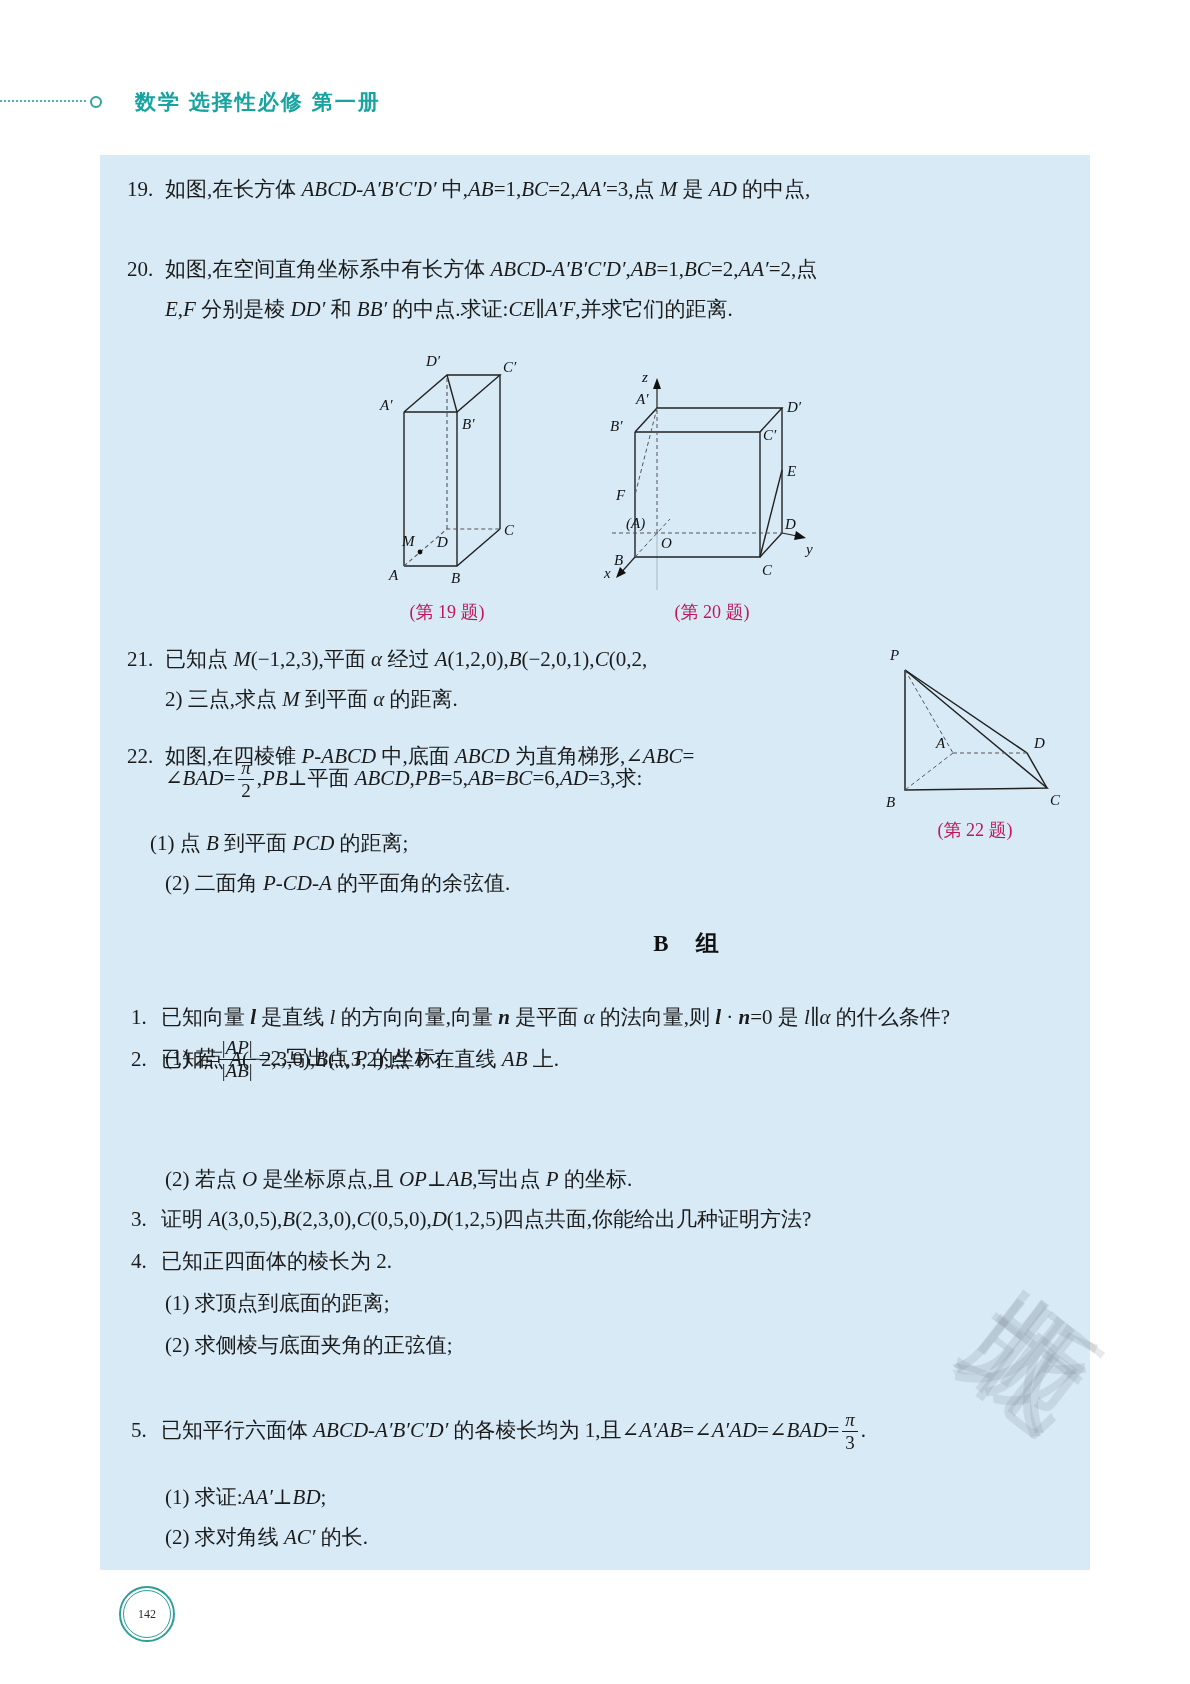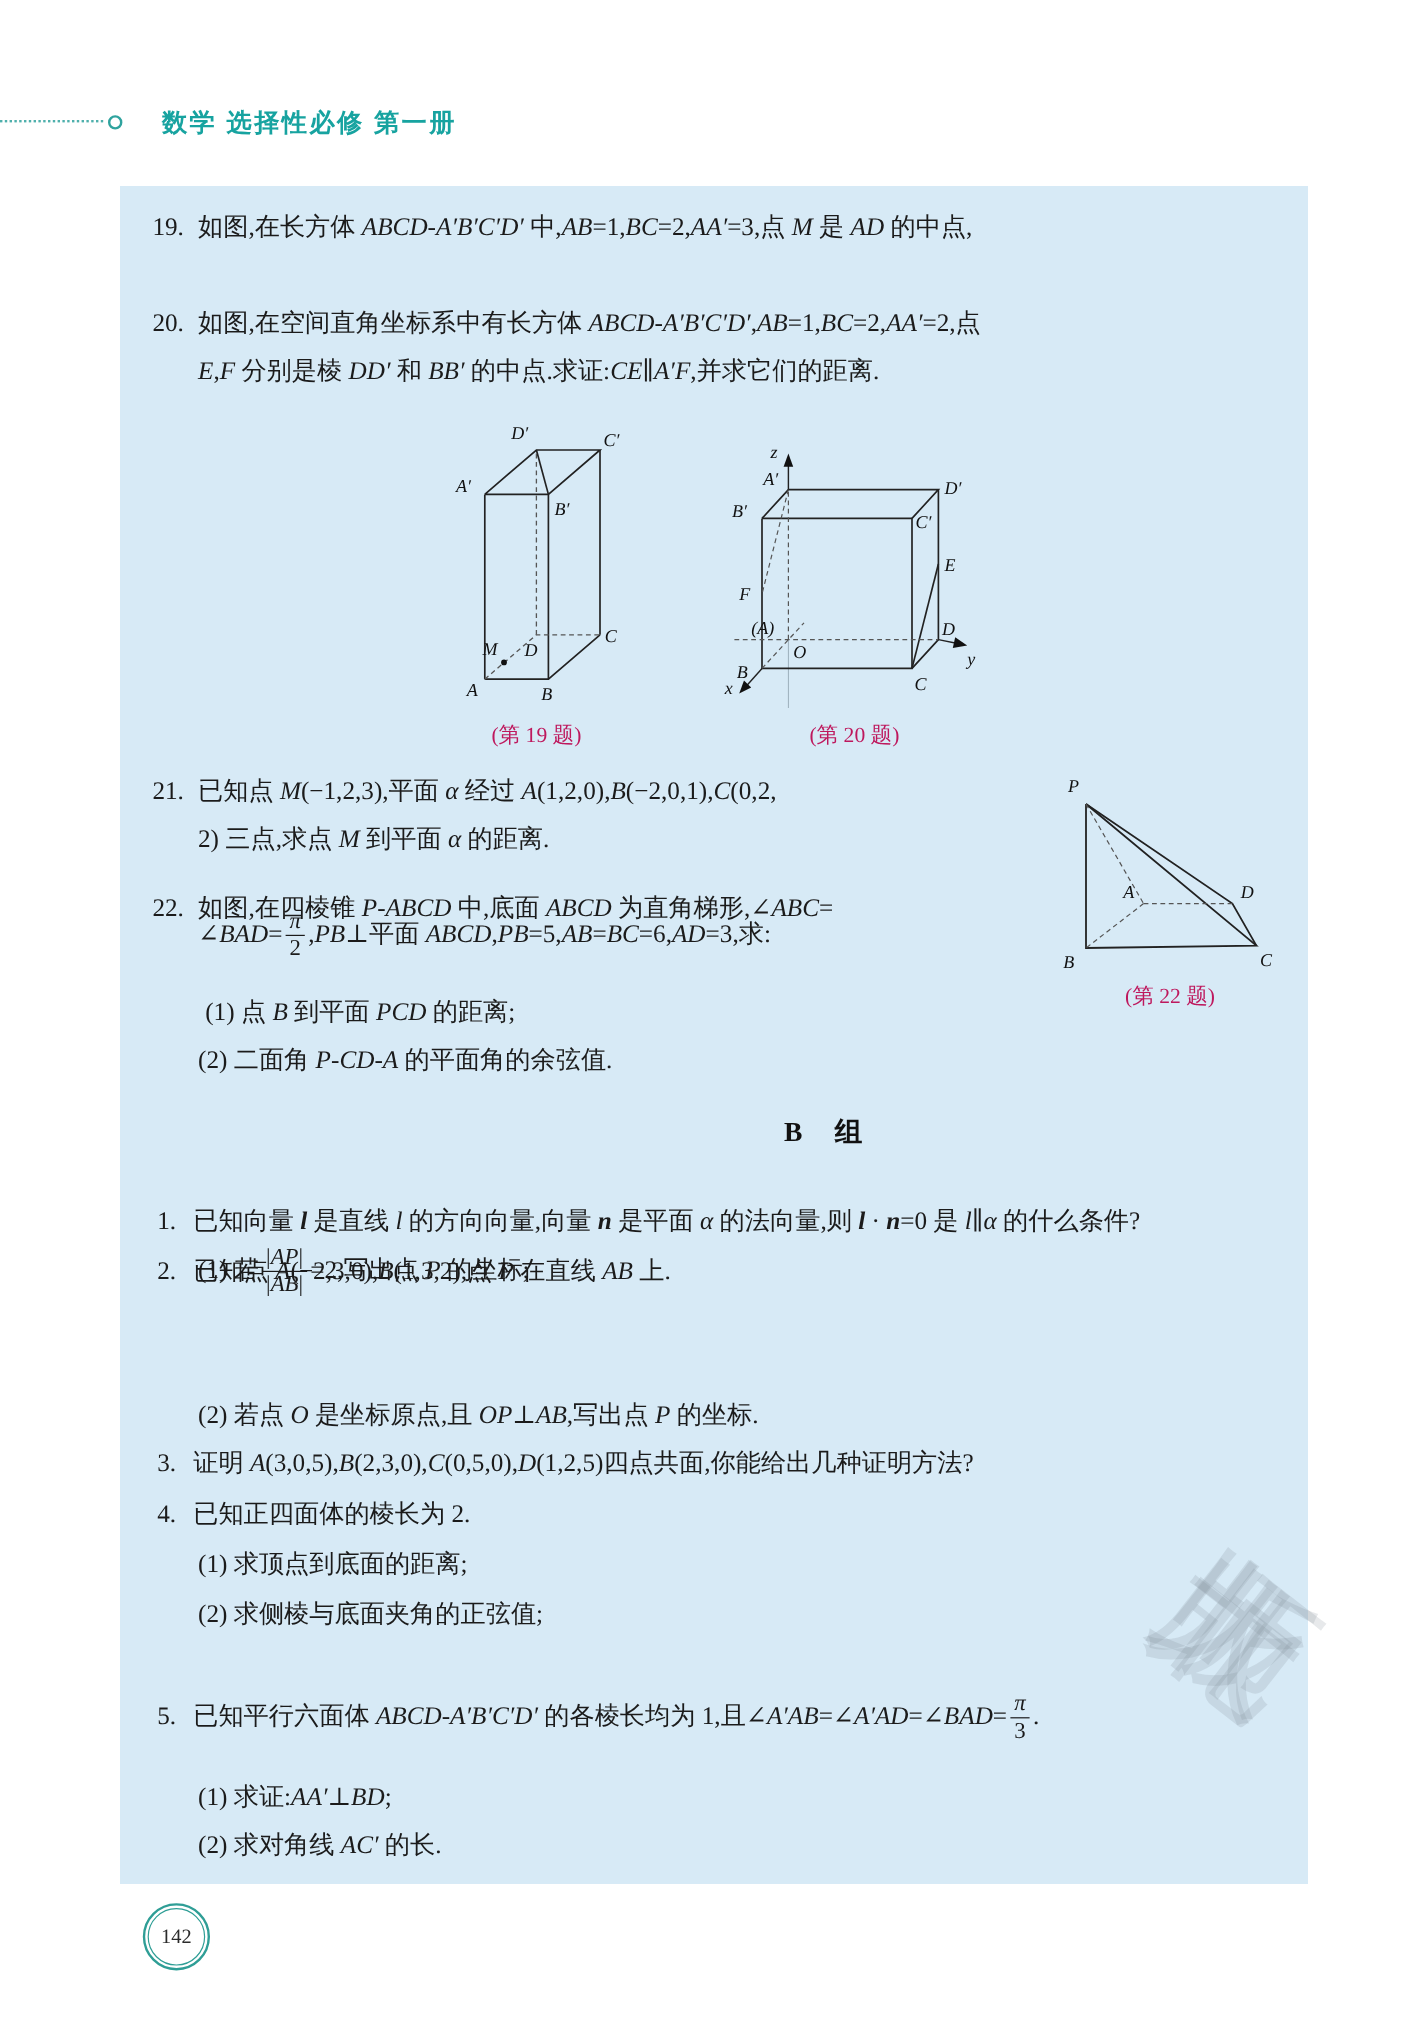--- a/index.html
+++ b/index.html
@@ -26,21 +26,21 @@
   .frac .fn{padding:0 3px;}
   .frac .fd{padding:0 3px;border-top:1.4px solid #1b1b1b;}
   
   .fig{position:absolute;}
   .fig svg{display:block;}
   .fig text{font-family:"Liberation Serif","DejaVu Serif",serif;font-style:italic;font-size:15px;fill:#111;}
   .cap{position:absolute;font-size:18px;color:#be185d;text-align:center;white-space:nowrap;}
   
   .pgnum{position:absolute;left:119px;top:1586px;width:52px;height:52px;border:2px solid #2f9e96;border-radius:50%;}
   .pgnum .inner{position:absolute;left:2px;top:2px;right:2px;bottom:2px;border:1.5px solid #2f9e96;border-radius:50%;
-                display:flex;align-items:center;justify-content:center;font-size:17px;color:#2b2b2b;}
+                display:flex;align-items:center;justify-content:center;font-size:12px;color:#2b2b2b;}
   
   .wm{position:absolute;left:1060px;top:1240px;writing-mode:vertical-rl;font-size:120px;line-height:1.05;
       color:rgba(120,134,146,0.18);transform:rotate(38deg);transform-origin:60px 0;
       font-family:"Liberation Serif","DejaVu Serif",serif;pointer-events:none;white-space:nowrap;}
 </style>
 </head>
 <body>
 
 <div class="page">
 
@@ -136,21 +136,21 @@
   </div>
   <div class="line" style="left:165px;top:680px"><span>2) 三点,求点 <i>M</i> 到平面 <i>α</i> 的距离.</span></div>
 
   <div class="line" style="left:127px;top:737px">
     <span class="pno">22.</span><span><span>如图,在四棱锥 <i>P</i>-<i>ABCD</i> 中,底面 <i>ABCD</i> 为直角梯形,∠<i>ABC</i>=</span></span>
   </div>
   <div class="line" style="left:165px;top:758px"><span>∠<i>BAD</i>=</span><span class="frac">
         <span class="fn"><i>π</i></span>
         <span class="fd">2</span>
       </span><span>,<i>PB</i>⊥平面 <i>ABCD</i>,<i>PB</i>=5,<i>AB</i>=<i>BC</i>=6,<i>AD</i>=3,求:</span></div>
-  <div class="line" style="left:171px;top:824px"><span>(1) 点 <i>B</i> 到平面 <i>PCD</i> 的距离;</span></div>
+  <div class="line" style="left:150px;top:824px"><span>(1) 点 <i>B</i> 到平面 <i>PCD</i> 的距离;</span></div>
   <div class="line" style="left:165px;top:864px"><span>(2) 二面角 <i>P</i>-<i>CD</i>-<i>A</i> 的平面角的余弦值.</span></div>
 
   <div class="fig" style="left:878px;top:598px">
     <svg width="200" height="220" viewBox="0 0 200 220">
       <g stroke="#222" stroke-width="1.5" fill="none">
         <path d="M27,72 L27,192 L169,190 L27,72"></path>
         <path d="M27,72 L149,155 L169,190"></path>
       </g>
       <g stroke="#555" stroke-width="1" fill="none" stroke-dasharray="4 3">
         <path d="M27,72 L75,155"></path>

